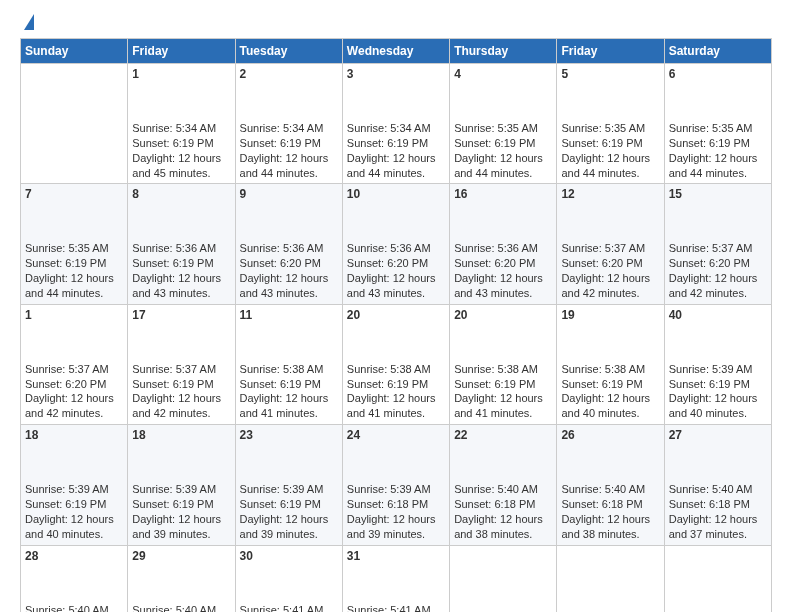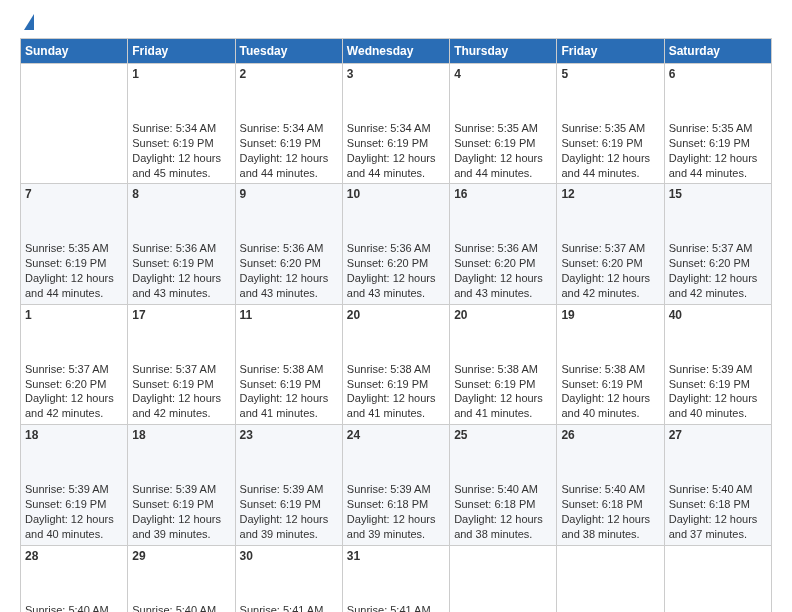--- a/index.html
+++ b/index.html
@@ -283,21 +283,21 @@
 Sunset: 6:19 PM
 Daylight: 12 hours and 39 minutes.</div>
           </td>
           <td>
             <span class="day-number">24</span>
             <div class="day-info" style="white-space: pre-line;">Sunrise: 5:39 AM
 Sunset: 6:18 PM
 Daylight: 12 hours and 39 minutes.</div>
           </td>
           <td>
-            <span class="day-number">25</span>
+            <span class="day-number">22</span>
             <div class="day-info" style="white-space: pre-line;">Sunrise: 5:40 AM
 Sunset: 6:18 PM
 Daylight: 12 hours and 38 minutes.</div>
           </td>
           <td>
             <span class="day-number">26</span>
             <div class="day-info" style="white-space: pre-line;">Sunrise: 5:40 AM
 Sunset: 6:18 PM
 Daylight: 12 hours and 38 minutes.</div>
           </td>

